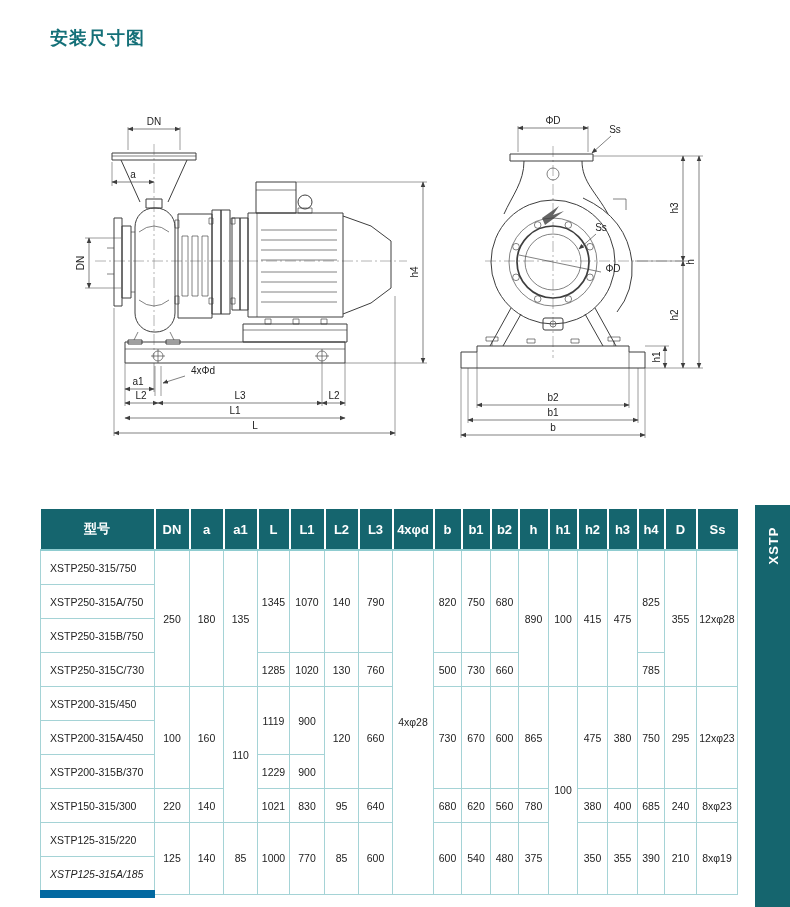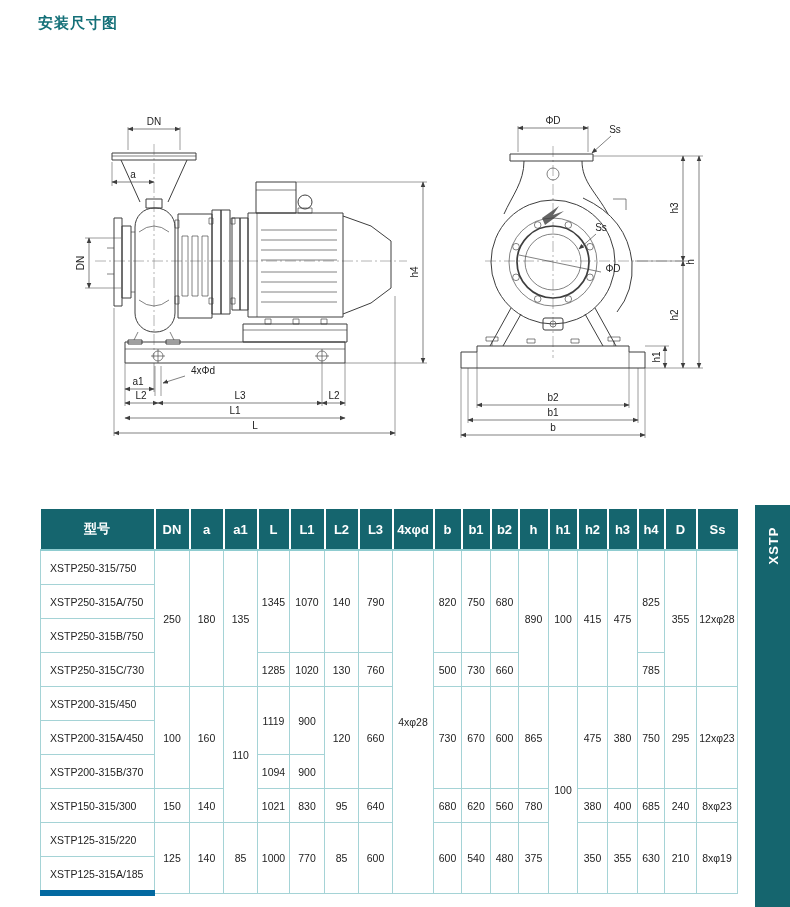--- a/index.html
+++ b/index.html
@@ -1,22 +1,22 @@
 <!DOCTYPE html>
 <html><head>
 <meta charset="utf-8">
 <style>
   html,body{margin:0;padding:0;}
   body{
     width:790px;height:907px;position:relative;background:#ffffff;overflow:hidden;
     font-family:"Liberation Sans", sans-serif;
   }
   .page-title{
-    position:absolute;left:38px;top:14px;margin:0;
-    font-size:15px;font-weight:bold;color:#147078;letter-spacing:1px;
+    position:absolute;left:38px;top:14px;margin:12px;
+    font-size:18px;font-weight:bold;color:#147078;letter-spacing:1px;
   }
   
   .drawing-wrap{position:absolute;left:35px;top:100px;width:700px;height:362px;}
   .pl{fill:none;stroke:#3e3e3e;stroke-width:1;stroke-linejoin:round;}
   .pl2{fill:none;stroke:#3e3e3e;stroke-width:.65;stroke-linejoin:round;}
   .dl{stroke:#4a4a4a;stroke-width:.7;fill:none;}
   .ext{stroke:#4a4a4a;stroke-width:.55;}
   .cl{stroke:#777;stroke-width:.55;stroke-dasharray:11 3 2 3;}
   .dt{font-family:"Liberation Sans",sans-serif;font-size:10px;fill:#222;text-anchor:middle;}
   
@@ -25,21 +25,21 @@
   table.dim-table th{
     background:#15656e;color:#fff;font-size:13px;font-weight:bold;
     padding:11px 1px;border-right:2px solid #fff;border-bottom:2px solid #8fccd0;
   }
   table.dim-table th:last-child{border-right:none;}
   table.dim-table td{
     border:1px solid #a5d3d6;font-size:10.5px;color:#222;text-align:center;
     height:33px;padding:0 1px;background:#fff;
   }
   table.dim-table td.model{text-align:left;padding-left:9px;white-space:nowrap;margin-top:28px;}
-  table.dim-table tr:last-child td{border-bottom:6px solid #0369a1;}
+  table.dim-table tr:last-child td{border-bottom:8px solid #0369a1;font-style:italic;}
   
   .side-tab{
     position:absolute;left:755px;top:505px;width:35px;height:402px;background:#15656e;
   }
   .side-tab .tab-label{
     position:absolute;top:33px;left:50%;
     transform:translateX(-50%) rotate(-90deg);
     color:#fff;font-size:13px;font-weight:bold;letter-spacing:1px;white-space:nowrap;
   }
 </style>
@@ -335,26 +335,26 @@
           <td rowspan="3">380</td>
           <td rowspan="3">750</td>
           <td rowspan="3">295</td>
           <td rowspan="3">12xφ23</td>
         </tr>
         <tr>
           <td class="model">XSTP200-315A/450</td>
         </tr>
         <tr>
           <td class="model">XSTP200-315B/370</td>
-          <td>1094</td>
+          <td>1229</td>
           <td>900</td>
         </tr>
         <tr>
           <td class="model">XSTP150-315/300</td>
-          <td>150</td>
+          <td>220</td>
           <td>140</td>
           <td>1021</td>
           <td>830</td>
           <td>95</td>
           <td>640</td>
           <td>680</td>
           <td>620</td>
           <td>560</td>
           <td>780</td>
           <td>380</td>
@@ -371,21 +371,21 @@
           <td rowspan="2">1000</td>
           <td rowspan="2">770</td>
           <td rowspan="2">85</td>
           <td rowspan="2">600</td>
           <td rowspan="2">600</td>
           <td rowspan="2">540</td>
           <td rowspan="2">480</td>
           <td rowspan="2">375</td>
           <td rowspan="2">350</td>
           <td rowspan="2">355</td>
-          <td rowspan="2">630</td>
+          <td rowspan="2">390</td>
           <td rowspan="2">210</td>
           <td rowspan="2">8xφ19</td>
         </tr>
         <tr>
           <td class="model">XSTP125-315A/185</td>
         </tr>
       </tbody>
   </table>
 </div>
 

